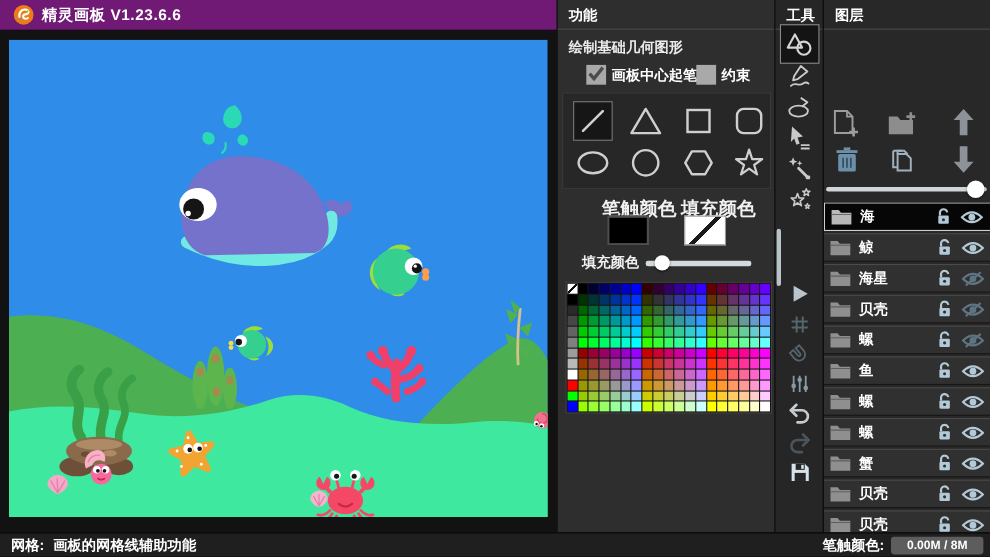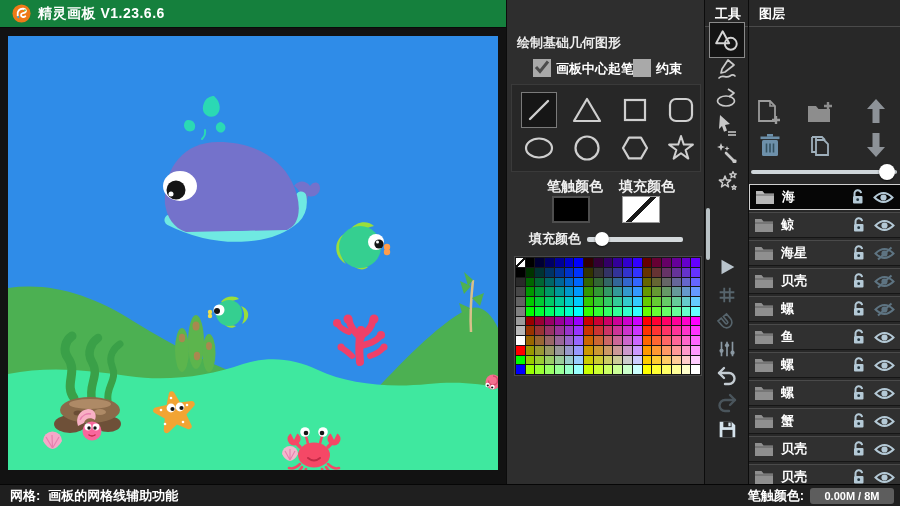--- a/index.html
+++ b/index.html
@@ -1,21 +1,21 @@
 <!DOCTYPE html>
 <html><head>
 <meta charset="utf-8">
 <style>
   * { box-sizing: border-box; margin: 0; padding: 0; }
   html,body { width:900px; height:506px; overflow:hidden; background:#121212;
     font-family:"Liberation Sans","DejaVu Sans",sans-serif; }
   #app { position:relative; width:900px; height:506px; background:#121212; }
 
   
-  .topbar { position:absolute; left:0; top:0; width:544px; height:28px; background:#15803d;
+  .topbar { position:absolute; left:0; top:0; width:544px; height:28px; background:#701a75;
     border-bottom:1px solid #0a0a0a; display:flex; align-items:center; }
   .logo { margin-left:12px; width:19px; height:19px; flex:0 0 auto; }
   .apptitle { color:#fff; font-size:14px; font-weight:bold; margin-left:7px; letter-spacing:.5px; }
   .topbtns { position:absolute; left:313px; top:3px; display:flex; }
   .topbtn { height:22px; min-width:58px; padding:0 12px; background:#2d2d2d; border:1px solid #a8a8a8;
     color:#fff; font-size:13px; font-weight:bold; display:flex; align-items:center; justify-content:center; }
   .topbtn + .topbtn { margin-left:7px; }
   .topbtn:last-child { margin-left:12px; min-width:56px; }
 
   
@@ -36,21 +36,21 @@
   .cb-label { position:absolute; top:1px; color:#fff; font-size:13px; font-weight:bold; }
   .cb1-label { left:49px; } .cb2-label { left:149px; }
 
   .shapes-box { position:absolute; left:4px; top:84px; width:190px; height:88px;
     background:#272727; border:1px solid #3a3a3a; }
   .shape-btn { position:absolute; width:36px; height:36px; display:flex; align-items:center; justify-content:center; }
   .shape-btn.selected { background:#161616; border:1px solid #7a7a7a; }
   .s-r1 { top:7px; } .s-r2 { top:45px; }
   .s-c1 { left:9px; } .s-c2 { left:57px; } .s-c3 { left:105px; } .s-c4 { left:151px; }
 
-  .swatch-label { position:absolute; top:178px; color:#f0f0f0; font-size:14px; font-weight:bold; }
+  .swatch-label { position:absolute; top:178px; color:#f0f0f0; font-size:17px; font-weight:bold; }
   .sw1 { left:40px; } .sw2 { left:112px; }
   .swatch { position:absolute; top:196px; width:38px; height:27px; }
   .swatch-stroke { left:45px; background:#000; border:2px solid #4e4e4e; }
   .swatch-fill { left:115px; background:#fff; border:1px solid #999;
     background-image:linear-gradient(135deg, transparent 45%, #1a1a1a 45%, #1a1a1a 55%, transparent 55%); }
 
   .brush-label { position:absolute; left:22px; top:230px; color:#f0f0f0; font-size:13px; font-weight:bold; }
   .brush-slider { position:absolute; left:80px; top:237px; width:96px; height:5px; background:#d4d9dc; border-radius:2px; }
   .brush-thumb { position:absolute; left:8px; top:-5px; width:14px; height:14px; border-radius:50%;
     background:#fff; box-shadow:0 1px 2px rgba(0,0,0,.6); }
@@ -269,20 +269,21 @@
           <circle cx="479.5" cy="349" r="2.2" fill="#ffffff"></circle>
           <circle cx="484.5" cy="351" r="2.2" fill="#ffffff"></circle>
           <circle cx="479.8" cy="349.5" r="1.1" fill="#151515"></circle>
           <circle cx="484.2" cy="351.5" r="1.1" fill="#151515"></circle>
         </g>
       </svg>
     </div>
   </div>
 
   <div class="func-panel">
+    <div class="panel-header">功能</div>
     <div class="section-title">绘制基础几何图形</div>
 
     <div class="cbrow">
       <div class="cb cb1">
         <svg width="16" height="16" viewBox="0 0 16 16">
           <path d="M2,8 L6,12.5 L14,2.5" fill="none" stroke="#4c4c4c" stroke-width="3"></path>
         </svg>
       </div>
       <div class="cb-label cb1-label">画板中心起笔</div>
       <div class="cb cb2"></div>

